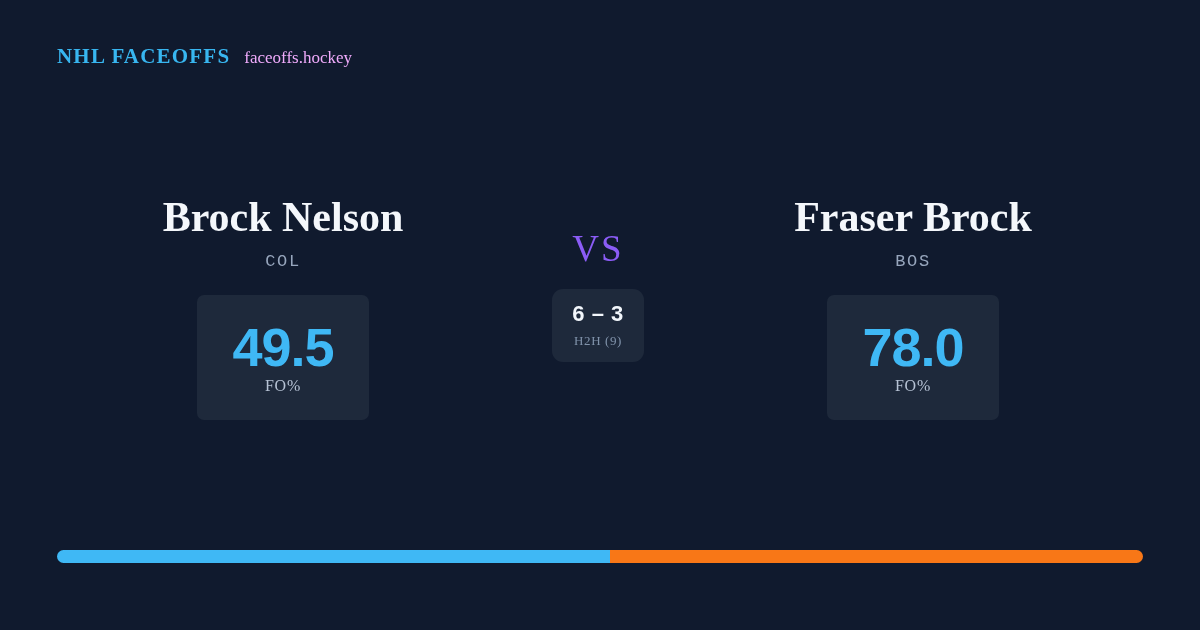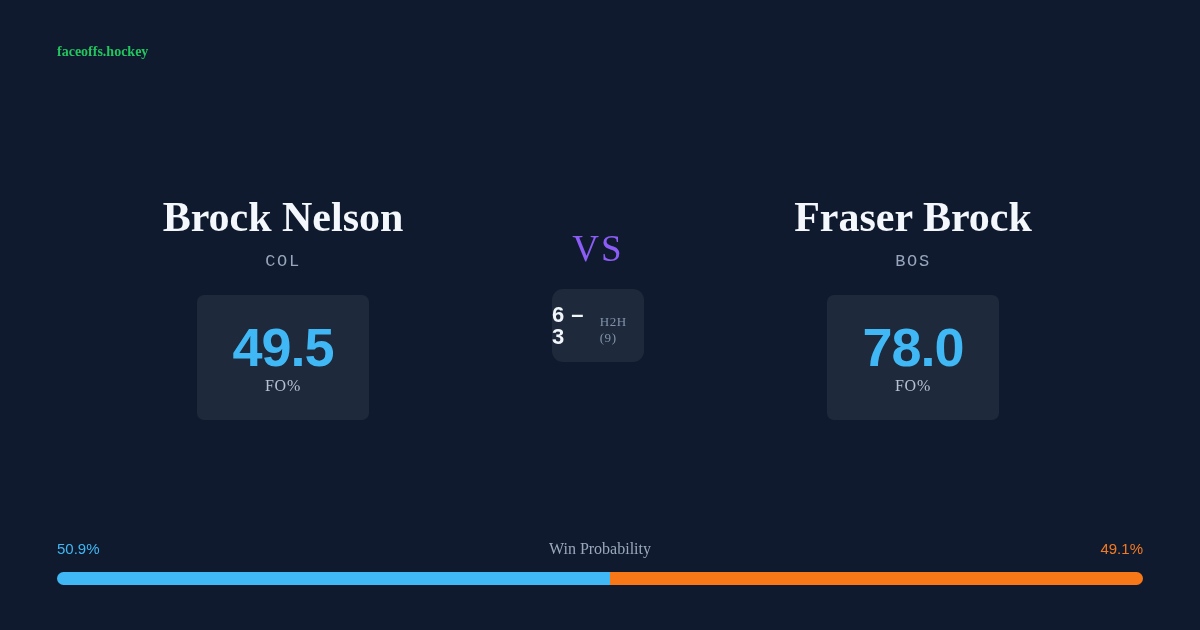--- a/index.html
+++ b/index.html
@@ -33,24 +33,23 @@
   .brand {
     font-family: "Liberation Serif", serif;
     font-weight: bold;
     font-size: 21px;
     letter-spacing: 1.2px;
     color: #38b6f0;
     white-space: nowrap;
   }
   .brand-domain {
     font-family: "Liberation Serif", serif;
-    font-size: 14px;
-    color: #22c55e;
+    font-size: 17px;
+    color: #f0abfc;
     white-space: nowrap;
-    font-weight: bold;
   }
 
   
   .matchup {
     position: absolute;
     left: 0;
     top: 192px;
     width: 1196px;
     display: flex;
     align-items: flex-start;
@@ -120,21 +119,21 @@
     color: #8b5cf6;
     line-height: 1;
   }
   .h2h-card {
     margin-top: 22px;
     width: 92px;
     height: 73px;
     background: #1e293b;
     border-radius: 11px;
     display: flex;
-    flex-direction: row;
+    flex-direction: column;
     align-items: center;
     justify-content: center;
   }
   .h2h-score {
     font-family: "Liberation Sans", sans-serif;
     font-weight: bold;
     font-size: 22px;
     color: #f2f6fb;
     line-height: 1;
     letter-spacing: 0.5px;
@@ -194,20 +193,21 @@
     background: #f87717;
     flex: 1 1 auto;
   }
 </style>
 </head>
 <body>
 
 <div class="canvas">
 
   <div class="header">
+    <span class="brand">NHL FACEOFFS</span>
     <span class="brand-domain">faceoffs.hockey</span>
   </div>
 
   <div class="matchup">
 
     <div class="player">
       <div class="player-name">Brock Nelson</div>
       <div class="player-team">COL</div>
       <div class="stat-card">
         <div class="stat-value">49.5</div>
@@ -228,24 +228,19 @@
       <div class="player-team">BOS</div>
       <div class="stat-card">
         <div class="stat-value">78.0</div>
         <div class="stat-label">FO%</div>
       </div>
     </div>
 
   </div>
 
   <div class="winprob">
-    <div class="winprob-row">
-      <span class="wp-left">50.9%</span>
-      <span class="wp-title">Win Probability</span>
-      <span class="wp-right">49.1%</span>
-    </div>
     <div class="wp-bar">
       <div class="wp-seg-left" style="flex: 0 0 50.9%;"></div>
       <div class="wp-seg-right"></div>
     </div>
   </div>
 
 </div>
 
 </body></html>

